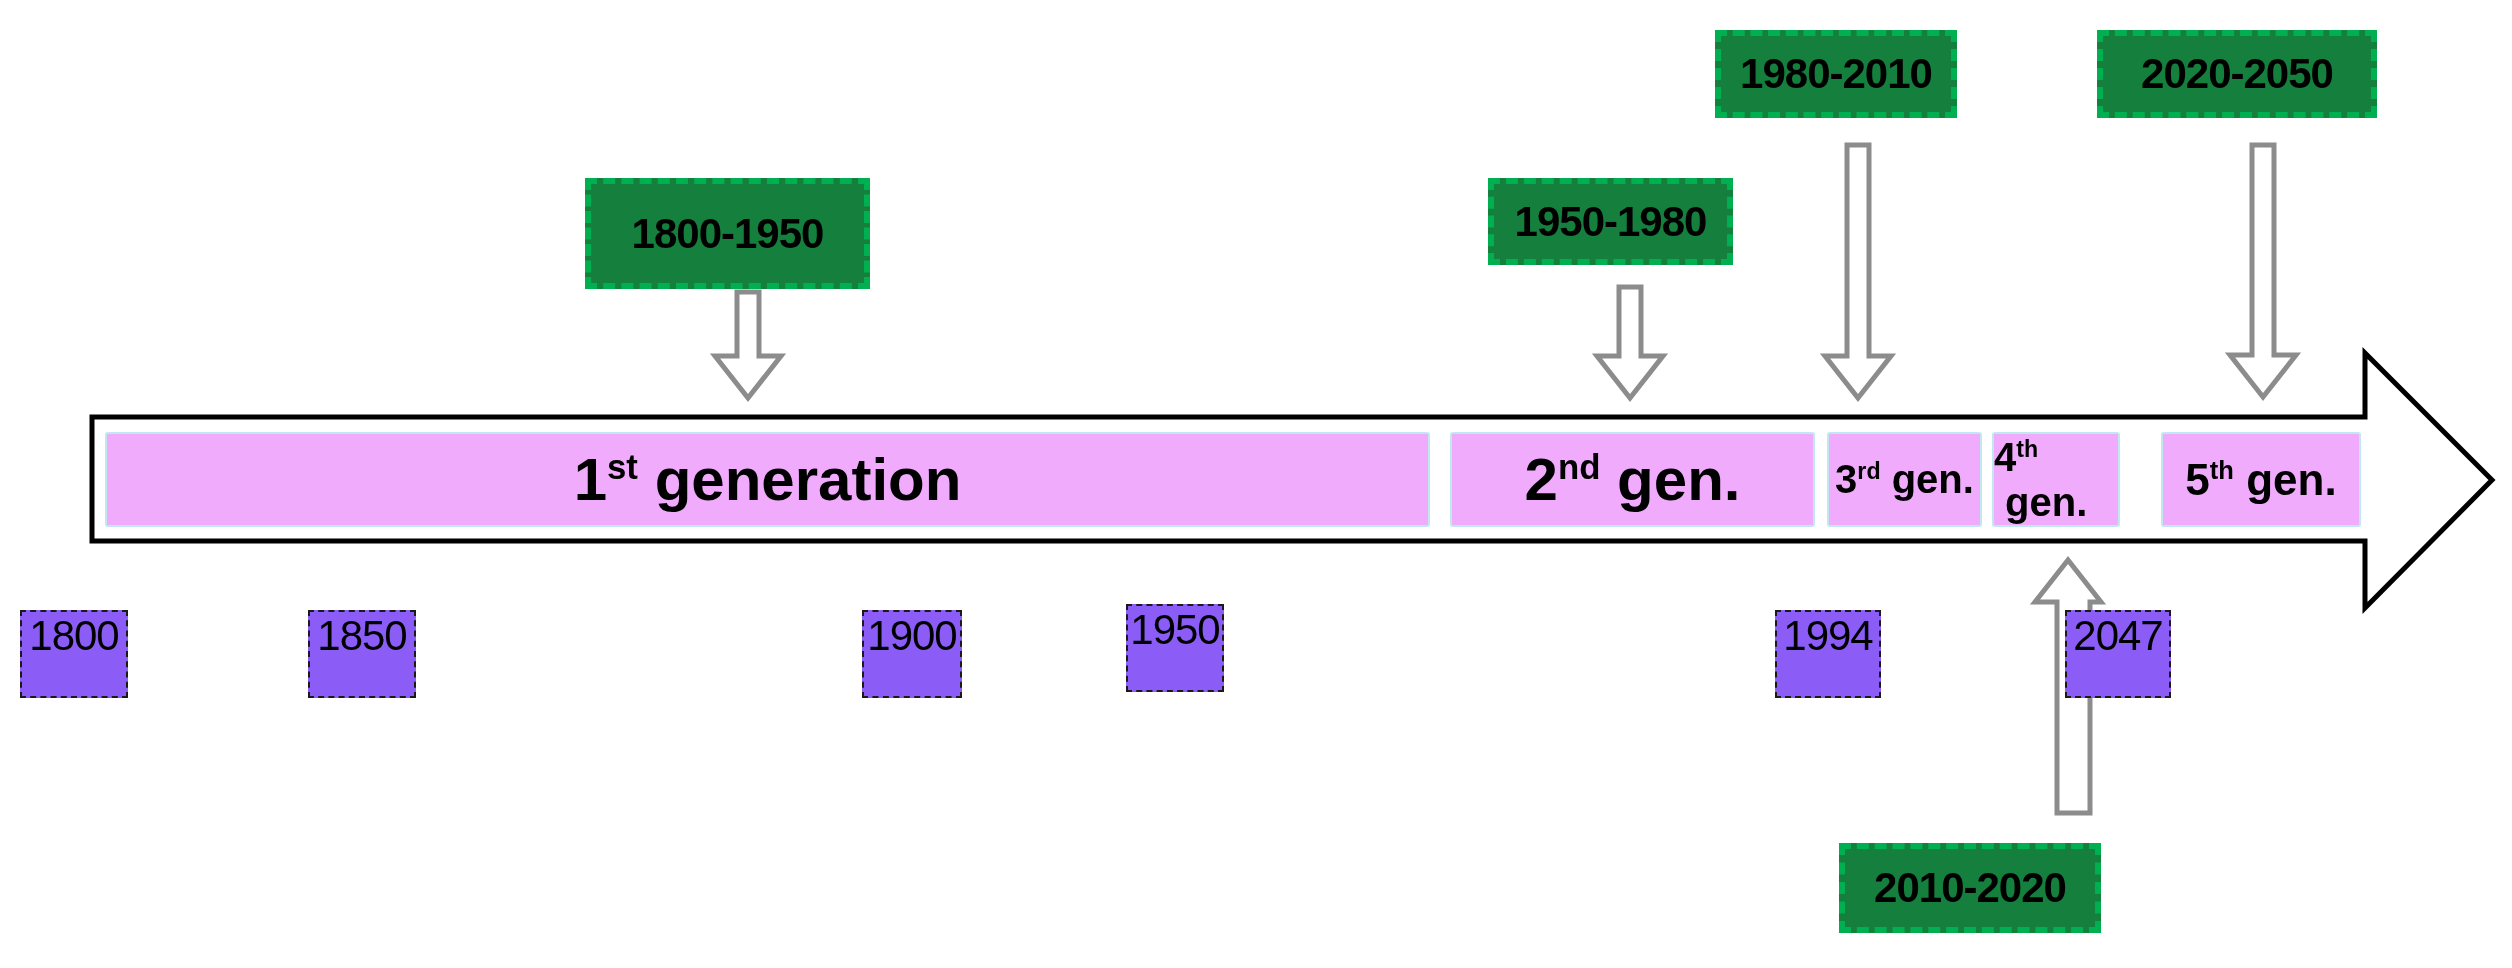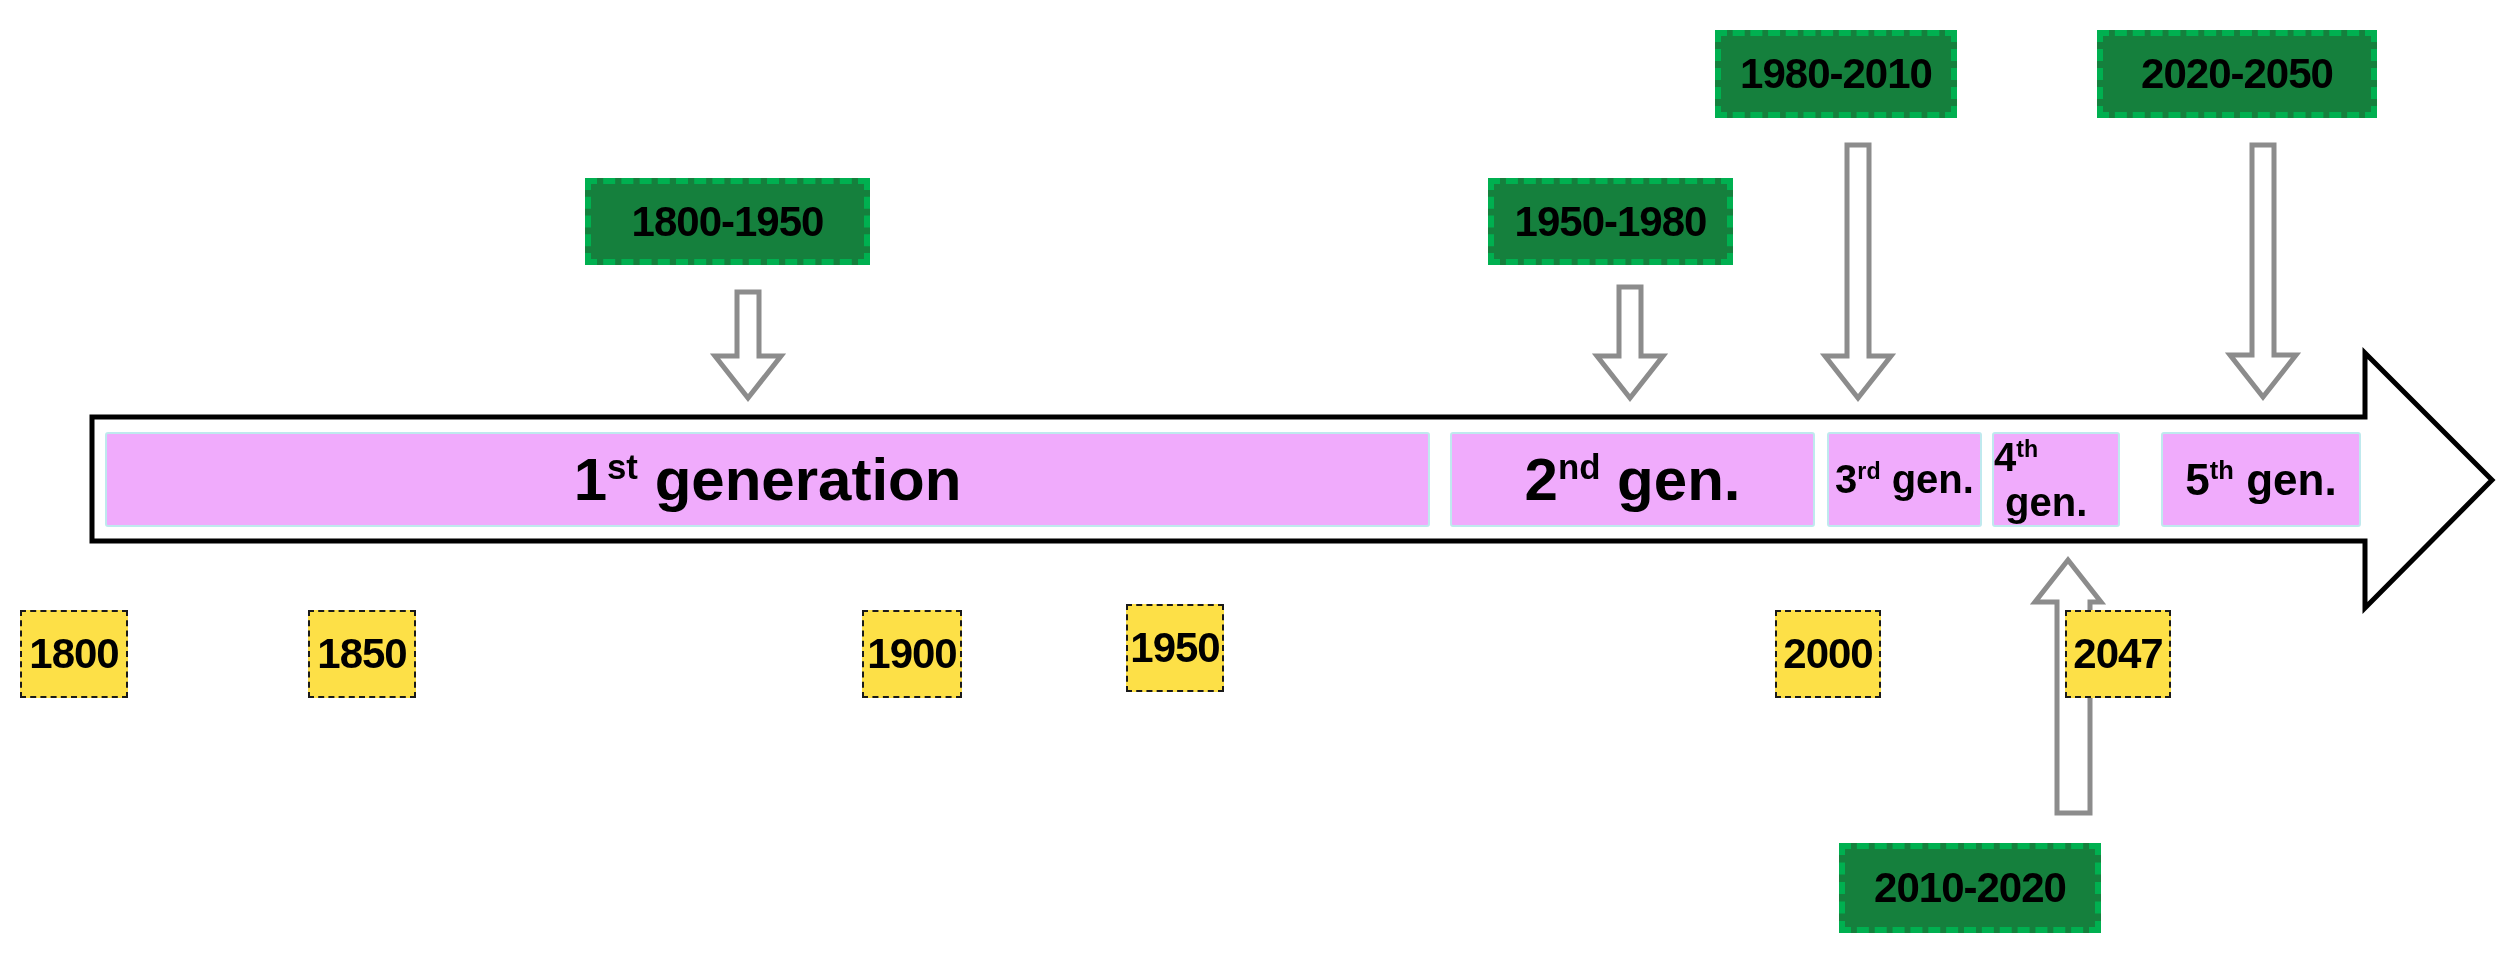--- a/index.html
+++ b/index.html
@@ -16,25 +16,25 @@
     box-sizing:border-box;
     display:flex;align-items:center;justify-content:center;
     color:#000;font-weight:bold;
   }
   .seg sup{font-size:58%;line-height:0;vertical-align:super;font-weight:bold;}
   .rest{white-space:pre;}
 
   
   .yearbox{
     position:absolute;top:610px;height:88px;
-    background:#fde047;
+    background:#8b5cf6;
     border:2px dashed #1a1a1a;
     box-sizing:border-box;
-    display:flex;align-items:center;justify-content:center;
-    font-weight:bold;font-size:42px;letter-spacing:-1px;color:#000;
+    display:flex;justify-content:center;
+    font-weight:normal;font-size:42px;letter-spacing:-1px;color:#000;
   }
 
   
   .callout{
     position:absolute;
     background:#15803d;
     border:6px dashed #00B050;
     box-sizing:border-box;
     display:flex;align-items:center;justify-content:center;
     font-weight:bold;font-size:42px;letter-spacing:-1px;color:#000;
@@ -78,27 +78,27 @@
   <div class="yearbox" style="left:308px;width:108px">
       <span>1850</span>
     </div>
   <div class="yearbox" style="left:862px;width:100px">
       <span>1900</span>
     </div>
   <div class="yearbox" style="left:1126px;width:98px;top:604px">
       <span>1950</span>
     </div>
   <div class="yearbox" style="left:1775px;width:106px">
-      <span>2000</span>
+      <span>1994</span>
     </div>
   <div class="yearbox" style="left:2065px;width:106px">
       <span>2047</span>
     </div>
 
-  <div class="callout" style="left:585px;top:178px;width:285px;height:87px">
+  <div class="callout" style="left:585px;top:178px;width:285px;height:111px">
       <span>1800-1950</span>
     </div>
   <div class="callout" style="left:1488px;top:178px;width:245px;height:87px">
       <span>1950-1980</span>
     </div>
   <div class="callout" style="left:1715px;top:30px;width:242px;height:88px">
       <span>1980-2010</span>
     </div>
   <div class="callout" style="left:2097px;top:30px;width:280px;height:88px">
       <span>2020-2050</span>

